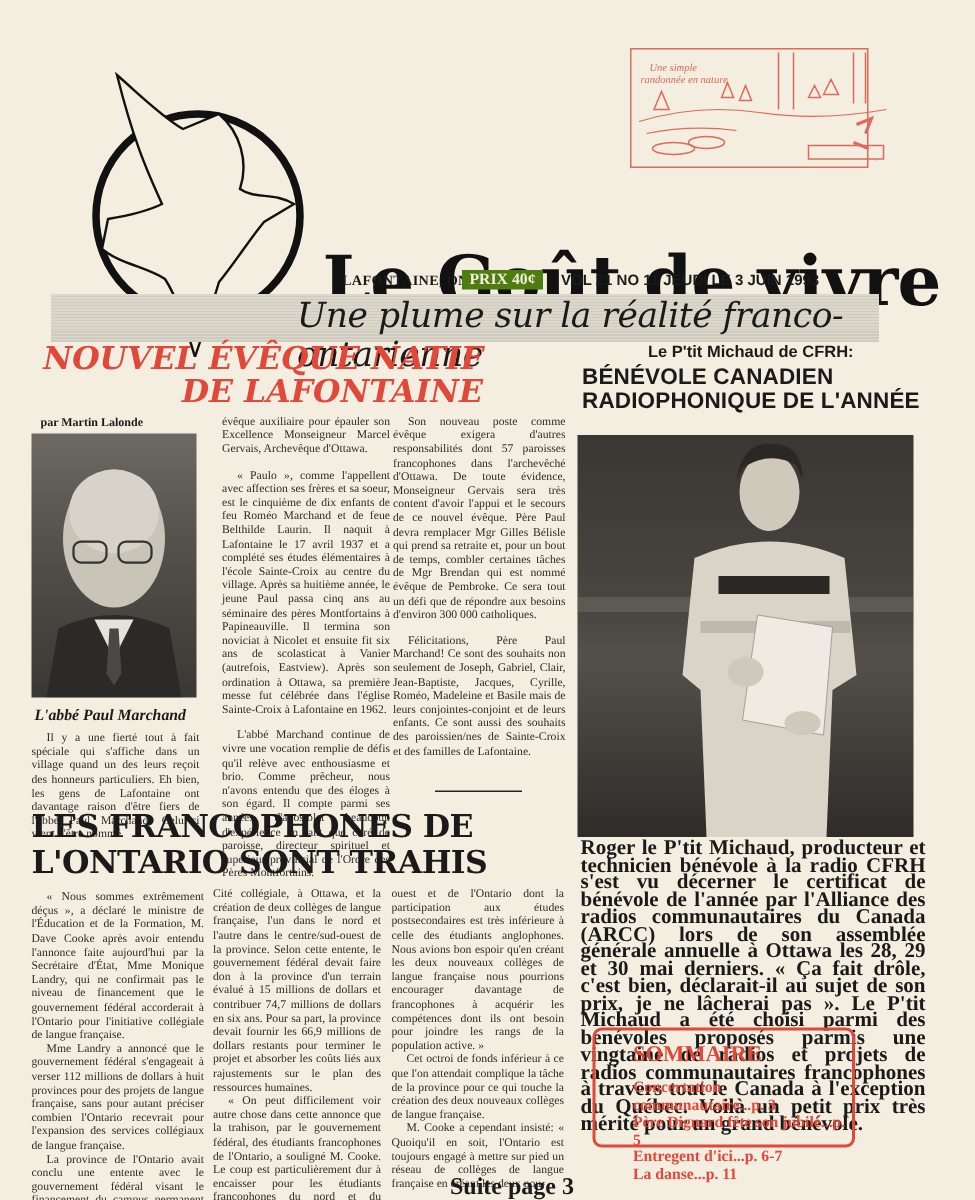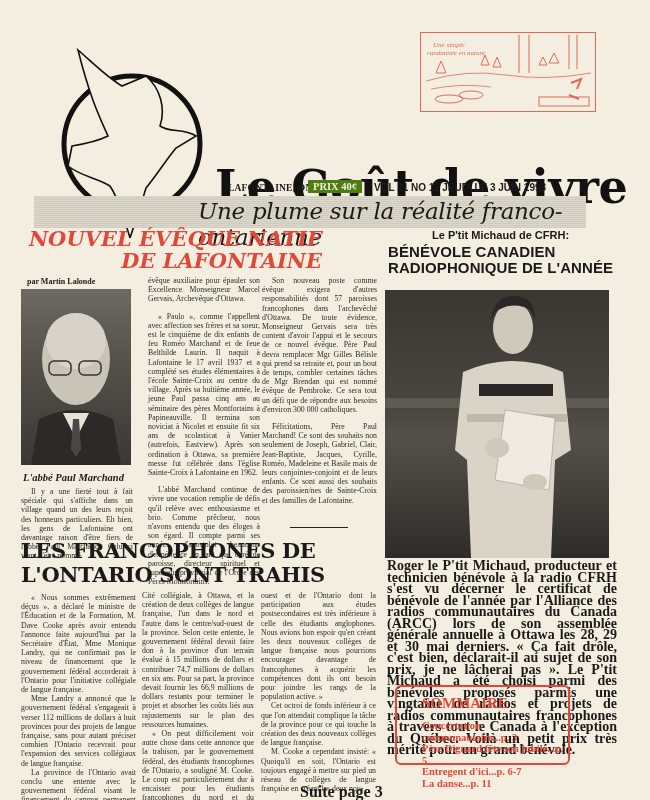--- a/index.html
+++ b/index.html
@@ -9,21 +9,21 @@
     font-family: "Liberation Serif", serif;
     color: #1a1a1a;
     position: relative;
   }
   .abs { position: absolute; }
 
   
   #logo { left: 48px; top: 48px; width: 160px; height: 190px; }
 
   
-  #ad { left: 420px; top: 32px; width: 176px; height: 80px; border: 1.5px solid #e06a5a; }
+  #ad { left: 420px; top: 32px; width: 159px; height: 80px; border: 1.5px solid #e06a5a; }
 
   
   #masthead-title {
     left: 215px; top: 128px; font-size: 46px; font-weight: bold; letter-spacing: -0.5px;
     font-family: "DejaVu Serif", serif; color: #111; line-height: 1; margin-top: 36px;
   }
   #location { left: 228px; top: 183px; font-size: 9.5px; font-weight: bold; letter-spacing: 0.2px; }
   #price { left: 308px; top: 180px; background: #4d7c0f; color: #f3eedf; font-size: 10.5px; font-weight: bold; padding: 1px 5px; }
   #issue { left: 374px; top: 182px; font-family: "Liberation Sans", sans-serif; font-size: 10px; font-weight: bold; }
   #tagline-bar {

